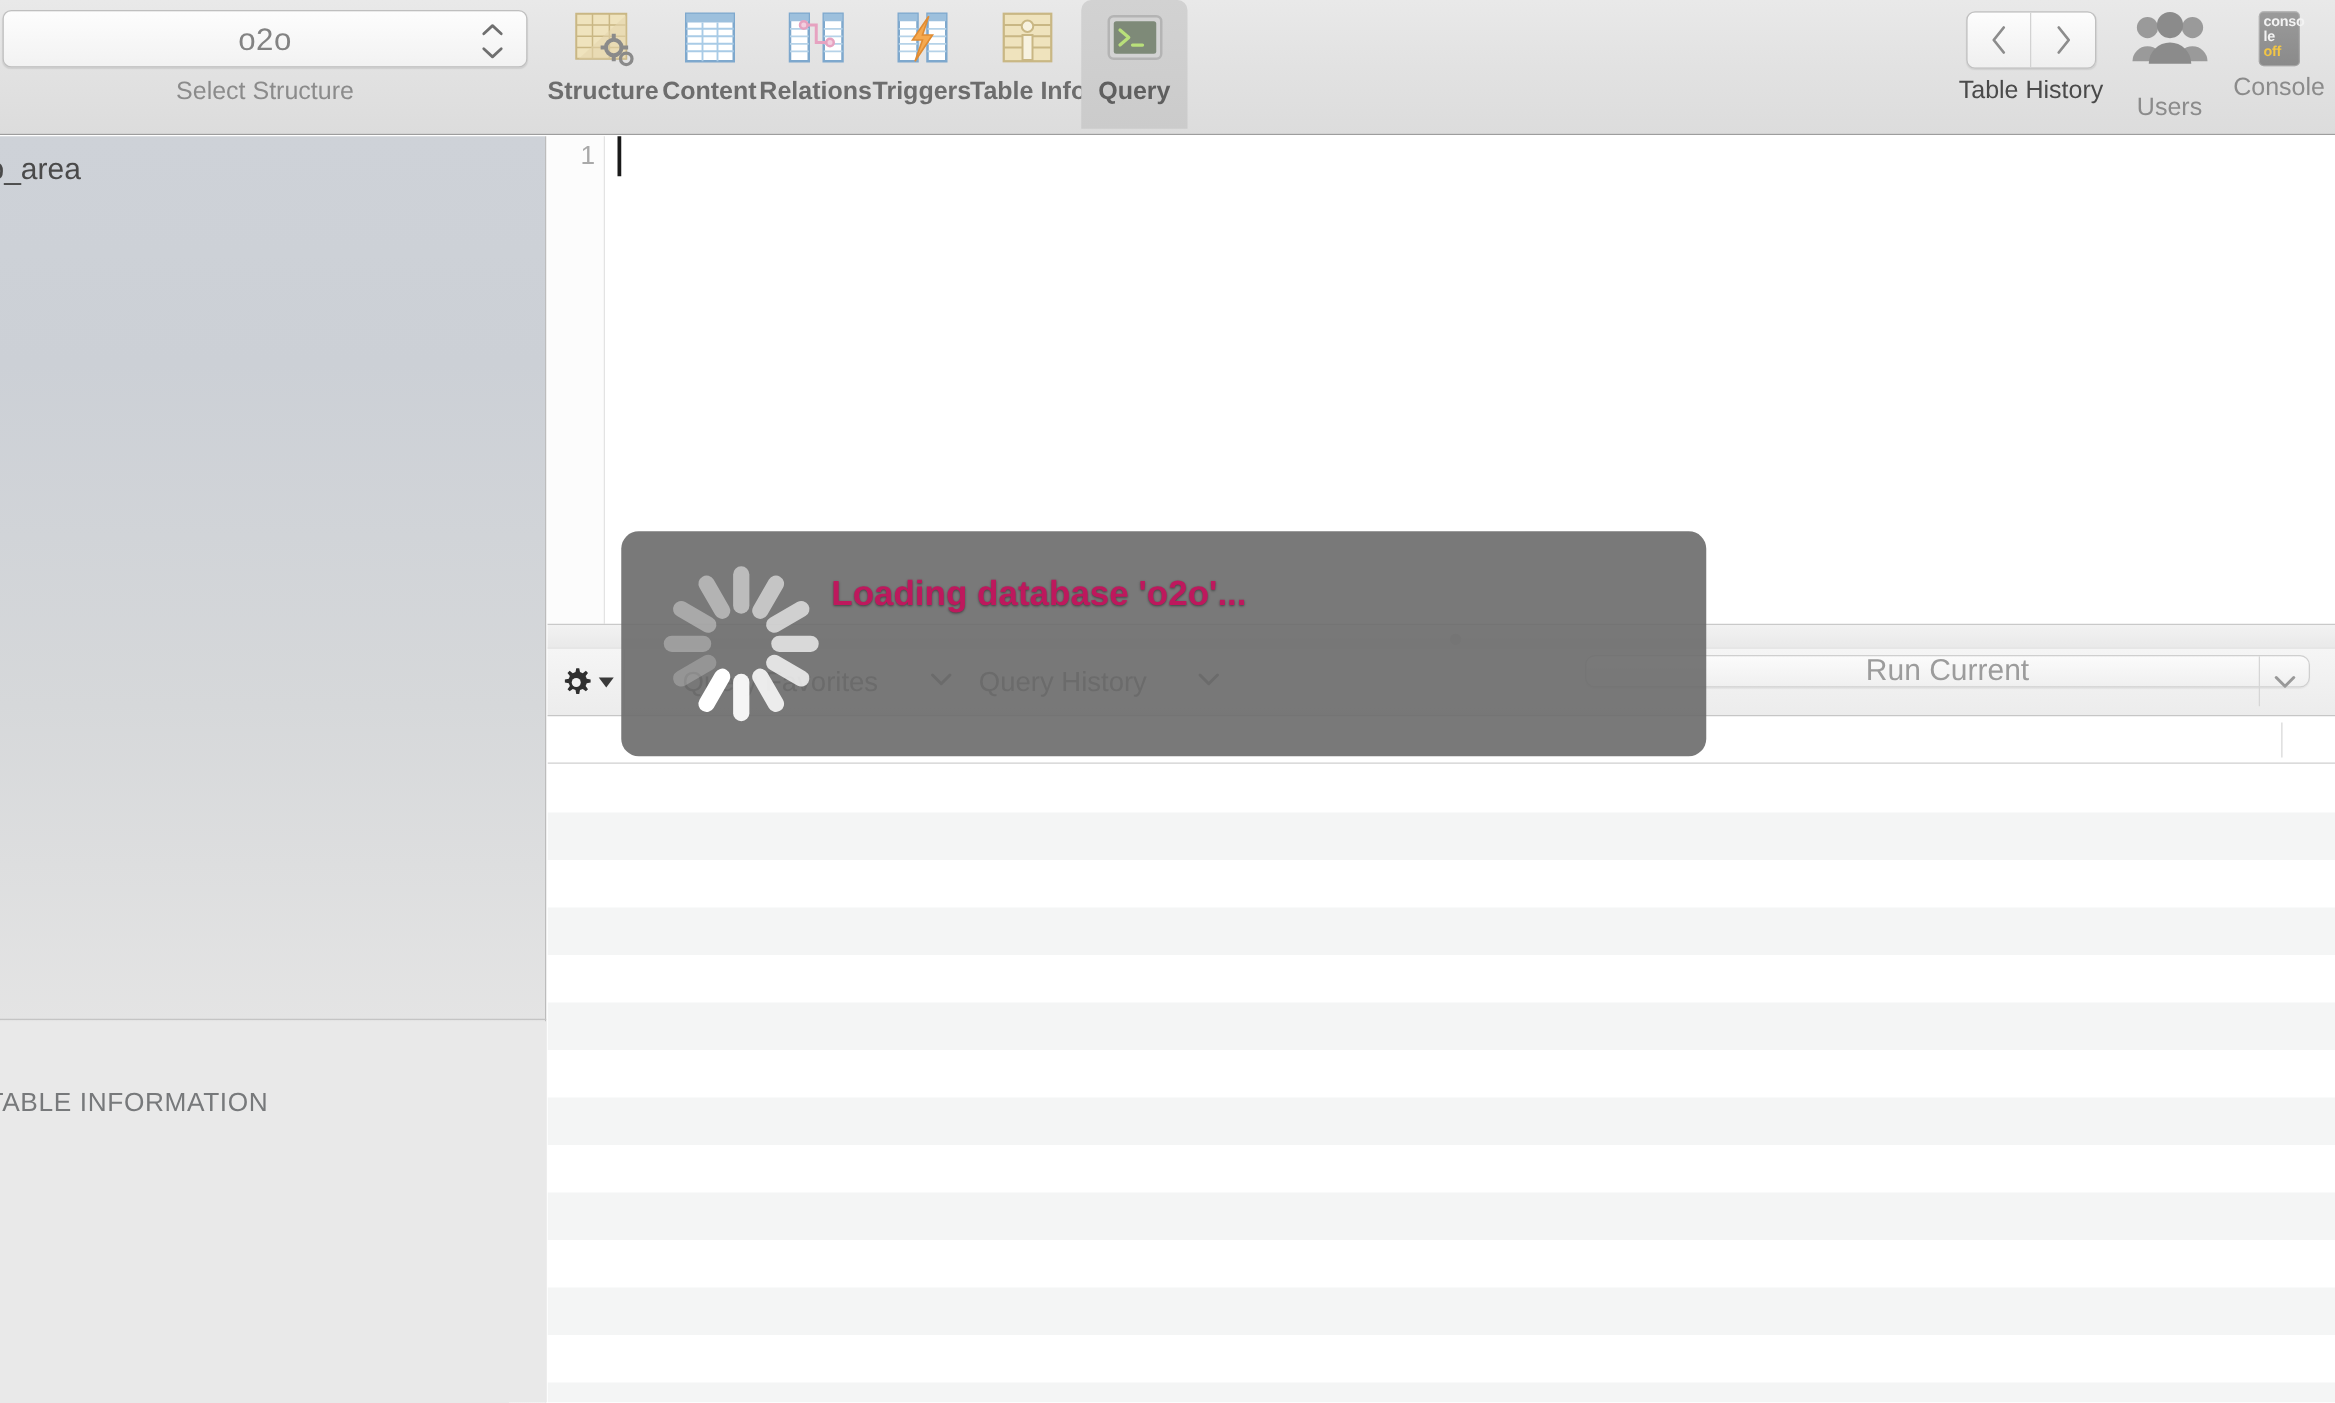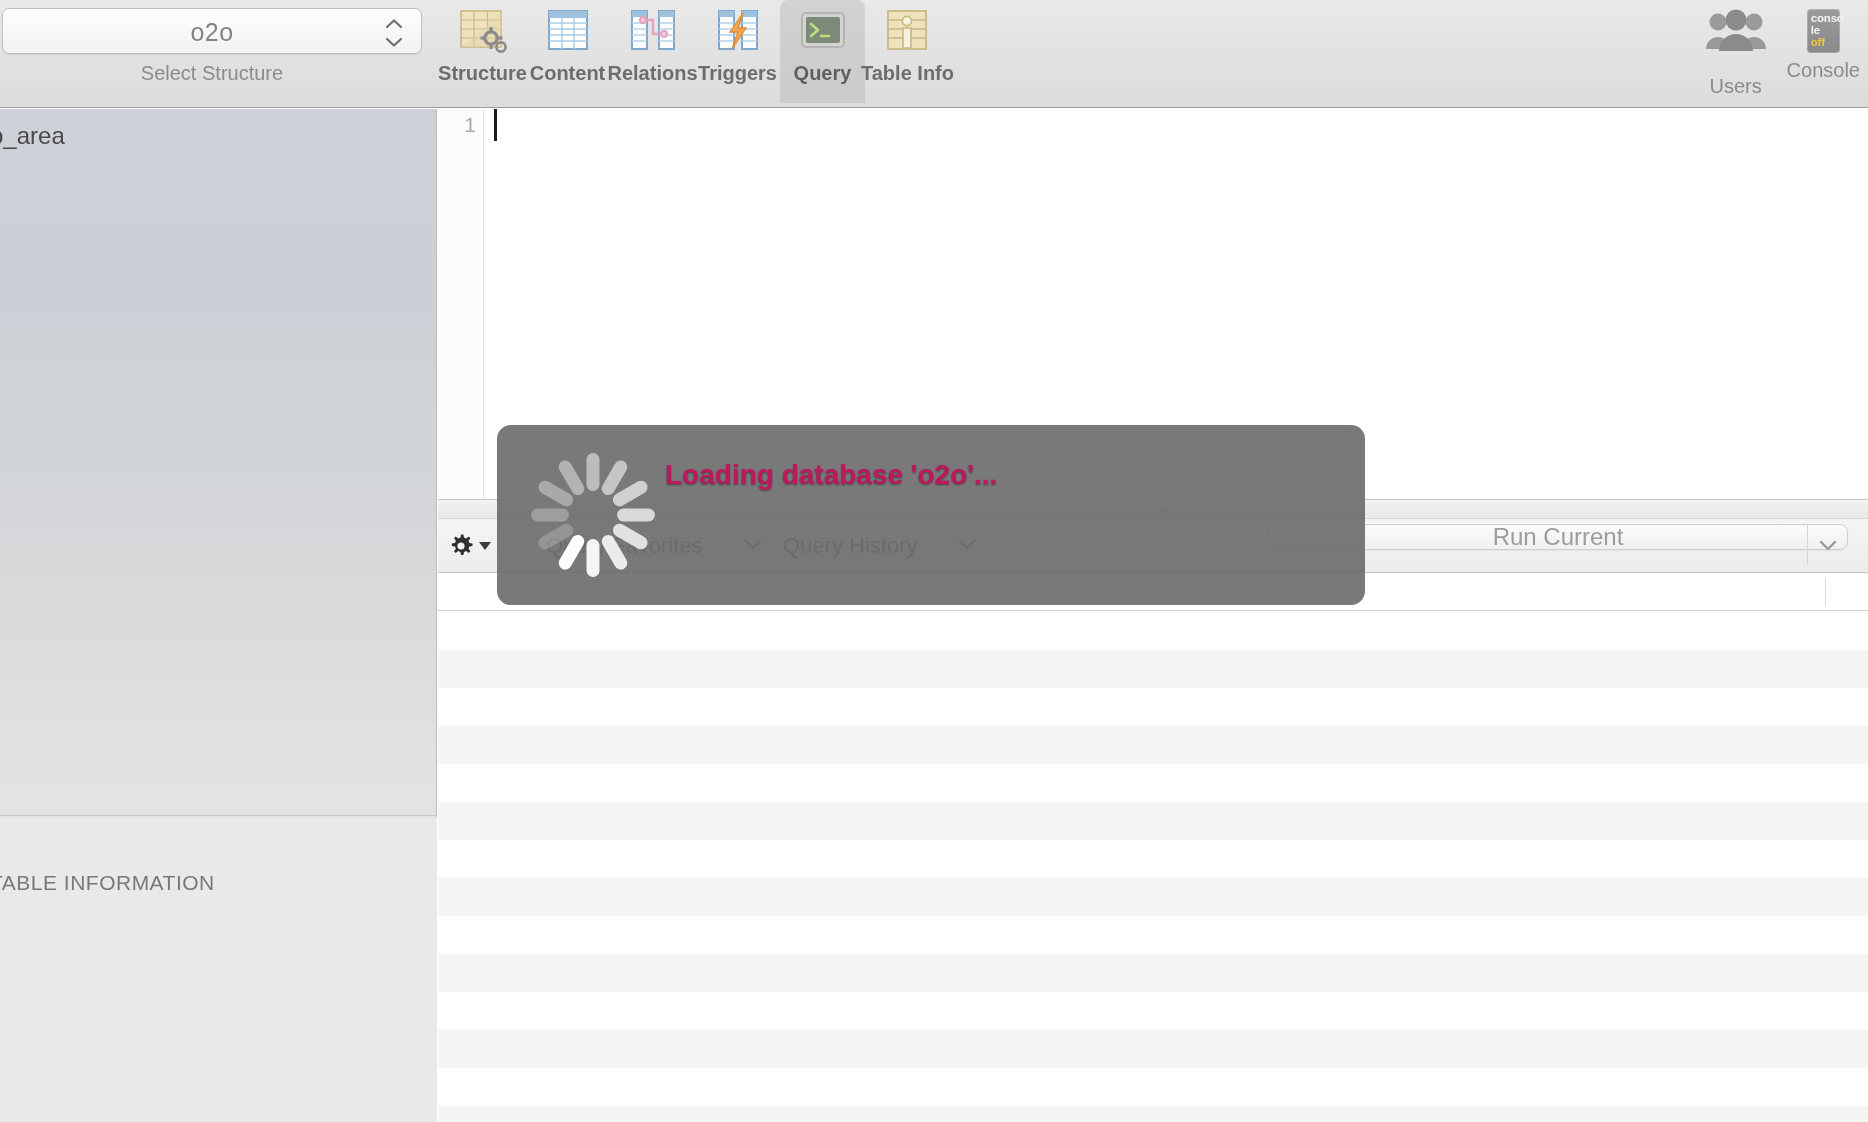--- a/index.html
+++ b/index.html
@@ -284,49 +284,64 @@
             <rect x="30" y="4" width="15" height="6" fill="#9dc0dd"></rect>
             <g stroke="#b5d2e8" stroke-width="1.4">
                 <path d="M30 16h15M30 22h15M30 28h15M30 34h15"></path>
               </g>
             <path d="M31 6 L18 25 L26 25 L20 42 L34 21 L26 21 Z" fill="#f5a94f" stroke="#e08c33" stroke-width="1.3"></path>
           </svg>
         </div>
         <div class="tblabel">Triggers</div>
       </div>
 
+      <div class="tbitem">
+        <div class="tbicon">
+          <svg width="52" height="50" viewBox="0 0 52 50">
+            <rect x="6" y="4" width="38" height="38" fill="#efe3bd" stroke="#c9b784" stroke-width="1.8"></rect>
+            <g stroke="#c9b784" stroke-width="1.6">
+                <path d="M6 13h38M6 22h38M6 31h38"></path>
+              </g>
+            <circle cx="25" cy="14" r="4.6" fill="#f7f2e0" stroke="#c9b784" stroke-width="1.6"></circle>
+            <path d="M21 21 h8 v20 h-8 z" fill="#f7f2e0" stroke="#c9b784" stroke-width="1.6"></path>
+          </svg>
+        </div>
+        <div class="tblabel">Table Info</div>
+      </div>
+
       <div class="tbitem selected">
         <div class="tbicon">
           <svg width="52" height="50" viewBox="0 0 52 50">
             <rect x="5" y="6" width="42" height="34" rx="4" fill="#d3d3d3" stroke="#b4b4b4" stroke-width="2"></rect>
             <rect x="9" y="10" width="34" height="26" rx="2" fill="#7e8a78"></rect>
             <path d="M14 17 L21 23 L14 29" fill="none" stroke="#b9e07a" stroke-width="2.6" stroke-linecap="round" stroke-linejoin="round"></path>
             <path d="M24 29 H32" stroke="#b9e07a" stroke-width="2.6" stroke-linecap="round"></path>
           </svg>
         </div>
         <div class="tblabel">Query</div>
       </div>
-
-      <div class="tbitem">
-        <div class="tbicon">
-          <svg width="52" height="50" viewBox="0 0 52 50">
-            <rect x="6" y="4" width="38" height="38" fill="#efe3bd" stroke="#c9b784" stroke-width="1.8"></rect>
-            <g stroke="#c9b784" stroke-width="1.6">
-                <path d="M6 13h38M6 22h38M6 31h38"></path>
-              </g>
-            <circle cx="25" cy="14" r="4.6" fill="#f7f2e0" stroke="#c9b784" stroke-width="1.6"></circle>
-            <path d="M21 21 h8 v20 h-8 z" fill="#f7f2e0" stroke="#c9b784" stroke-width="1.6"></path>
-          </svg>
-        </div>
-        <div class="tblabel">Table Info</div>
-      </div>
     </div>
 
     <div class="right-cluster">
 
+      <div class="rc-item dark" style="margin-right:22px;">
+        <div class="segctl">
+          <div class="segbtn">
+            <svg width="17" height="26" viewBox="0 0 17 26">
+                <path d="M12 3 L4 13 L12 23" fill="none" stroke="#8c8c8c" stroke-width="2.2" stroke-linecap="round" stroke-linejoin="round"></path>
+              </svg>
+          </div>
+          <div class="segbtn">
+            <svg width="17" height="26" viewBox="0 0 17 26">
+                <path d="M5 3 L13 13 L5 23" fill="none" stroke="#8c8c8c" stroke-width="2.2" stroke-linecap="round" stroke-linejoin="round"></path>
+              </svg>
+          </div>
+        </div>
+        <div class="rc-label">Table History</div>
+      </div>
 
       <div class="rc-item" style="margin-right:20px;gap:16px;">
         <div class="people-icon">
           <svg width="62" height="44" viewBox="0 0 62 44">
             <circle cx="13" cy="13" r="8.5" fill="#9a9a9a"></circle>
             <circle cx="49" cy="13" r="8.5" fill="#9a9a9a"></circle>
             <path d="M1 40 a12 12 0 0 1 24 0 z" fill="#9a9a9a"></path>
             <path d="M37 40 a12 12 0 0 1 24 0 z" fill="#9a9a9a"></path>
             <circle cx="31" cy="11" r="10.5" fill="#8b8b8b"></circle>
             <path d="M14 42 a17 17 0 0 1 34 0 z" fill="#8b8b8b"></path>

